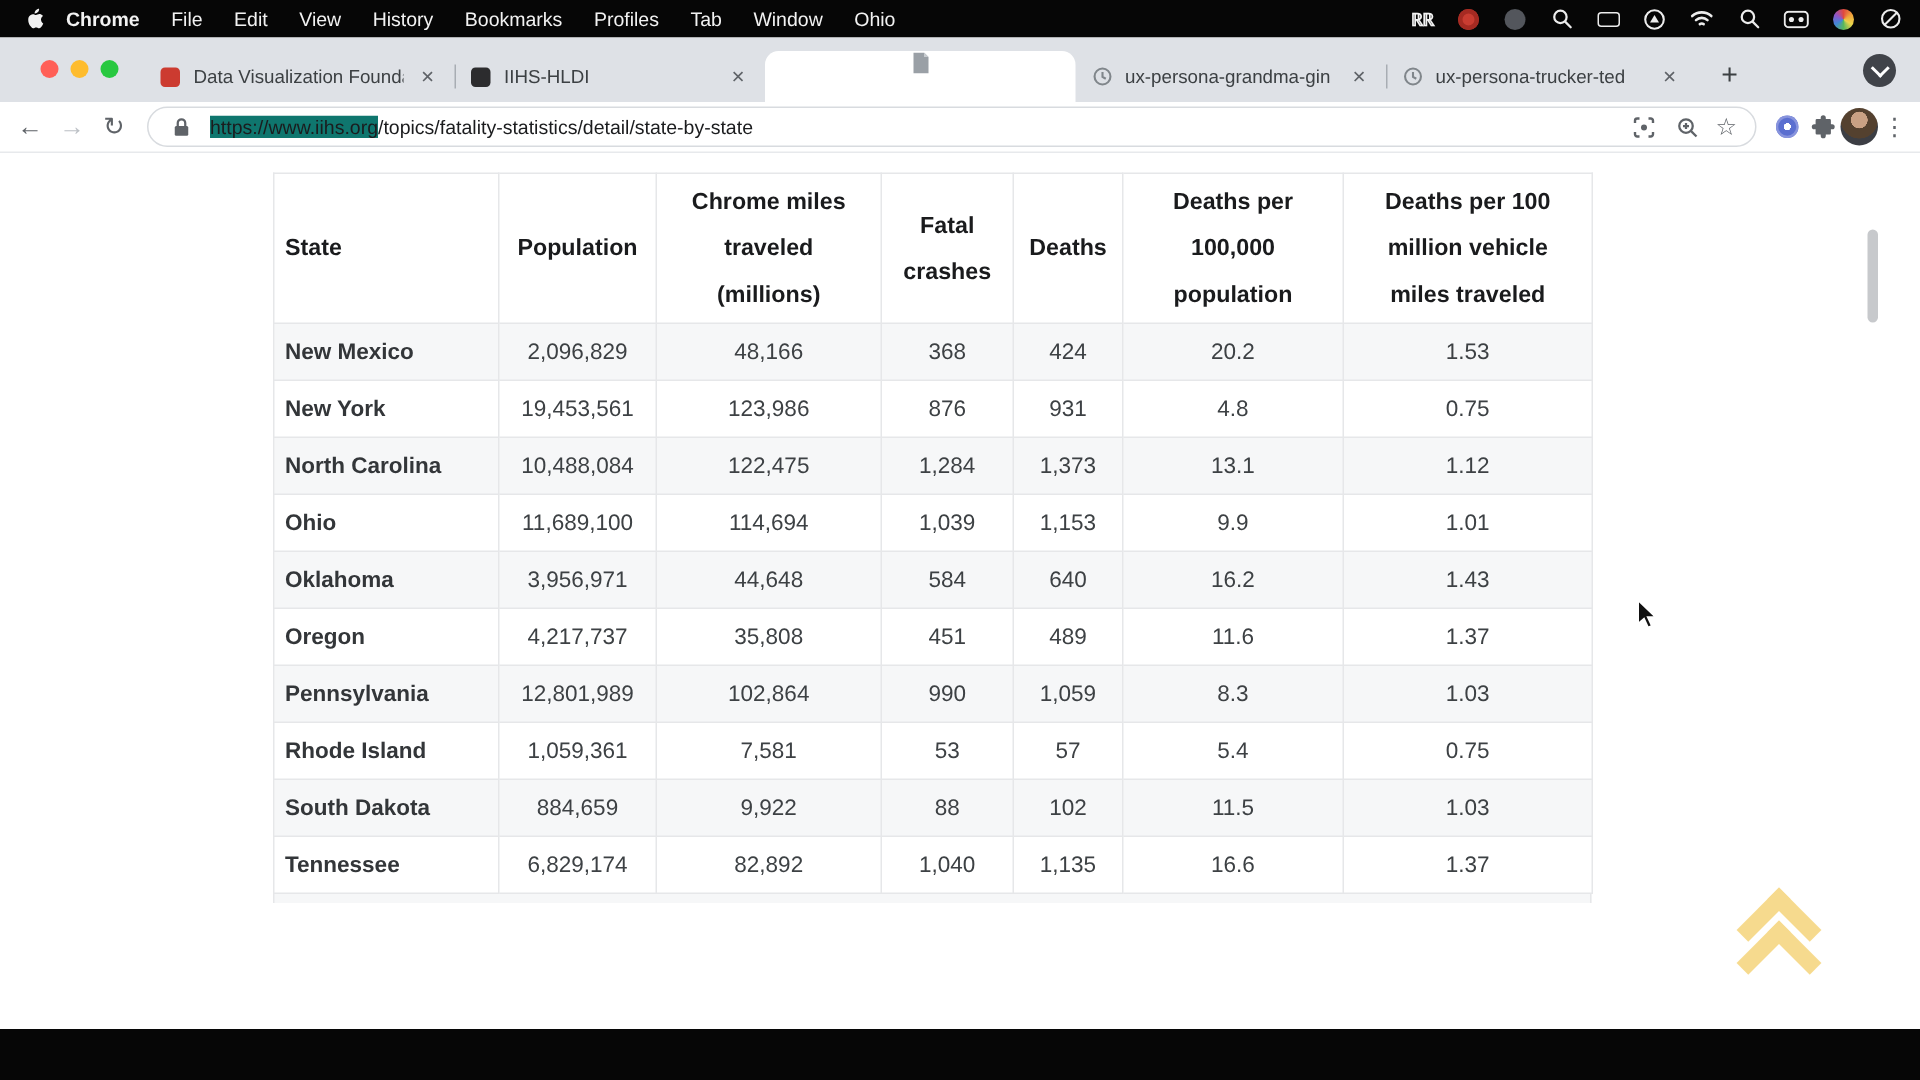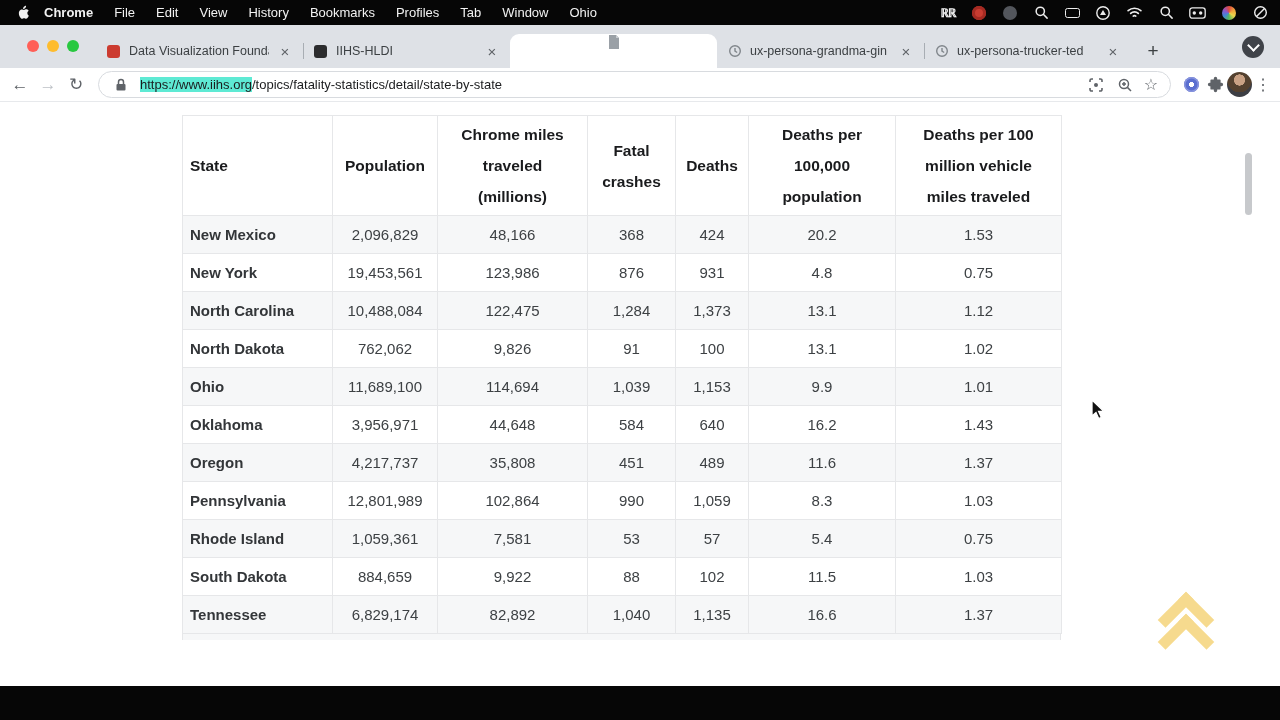--- a/index.html
+++ b/index.html
@@ -50,21 +50,21 @@
 
   
   .toolbar { position:absolute; top:68px; left:0; width:1280px; height:34px; background:#fff;
              display:flex; align-items:center; padding:0 6px; border-bottom:1px solid #e7e9ec; }
   .navbtn { width:28px; height:28px; display:flex; align-items:center; justify-content:center;
             font-size:17px; color:#5f6368; border-radius:50%; }
   .navbtn.disabled { color:#bdc1c6; }
   .addressbar { flex:1; height:27px; margin:0 8px; border:1px solid #d8dbdf; border-radius:14px;
                 background:#fff; display:flex; align-items:center; padding:0 12px; gap:9px; }
   .url { flex:1; font-size:13px; color:#1b1c1e; white-space:nowrap; overflow:hidden; }
-  .url .sel { background:#5eead4; }
+  .url .sel { background:#0f766e; }
   .baricon { display:flex; align-items:center; justify-content:center; width:20px; height:20px; }
   .star { font-size:16px; color:#5f6368; }
   .pinwheel { width:15px; height:15px; border-radius:50%;
               background:radial-gradient(circle, #ffffff 0 22%, #5b6fd0 23% 100%);
               box-shadow:0 0 0 1.5px #8894dd inset; }
   .avatar { width:25px; height:25px; border-radius:50%;
             background:radial-gradient(circle at 50% 32%, #c9a184 0 26%, #54412f 27% 58%, #3c3e44 59% 100%); }
   .kebab { font-size:16px; color:#5f6368; width:22px; text-align:center; }
   .exticon { display:flex; align-items:center; justify-content:center; width:24px; height:24px; }
 
@@ -313,29 +313,20 @@
   <tr class="trow">
     <th>North Carolina</th>
     <td>10,488,084</td>
     <td>122,475</td>
     <td>1,284</td>
     <td>1,373</td>
     <td>13.1</td>
     <td>1.12</td>
   </tr>
 
-  <tr class="trow">
-    <th>North Dakota</th>
-    <td>762,062</td>
-    <td>9,826</td>
-    <td>91</td>
-    <td>100</td>
-    <td>13.1</td>
-    <td>1.02</td>
-  </tr>
 
   <tr class="trow">
     <th>Ohio</th>
     <td>11,689,100</td>
     <td>114,694</td>
     <td>1,039</td>
     <td>1,153</td>
     <td>9.9</td>
     <td>1.01</td>
   </tr>

